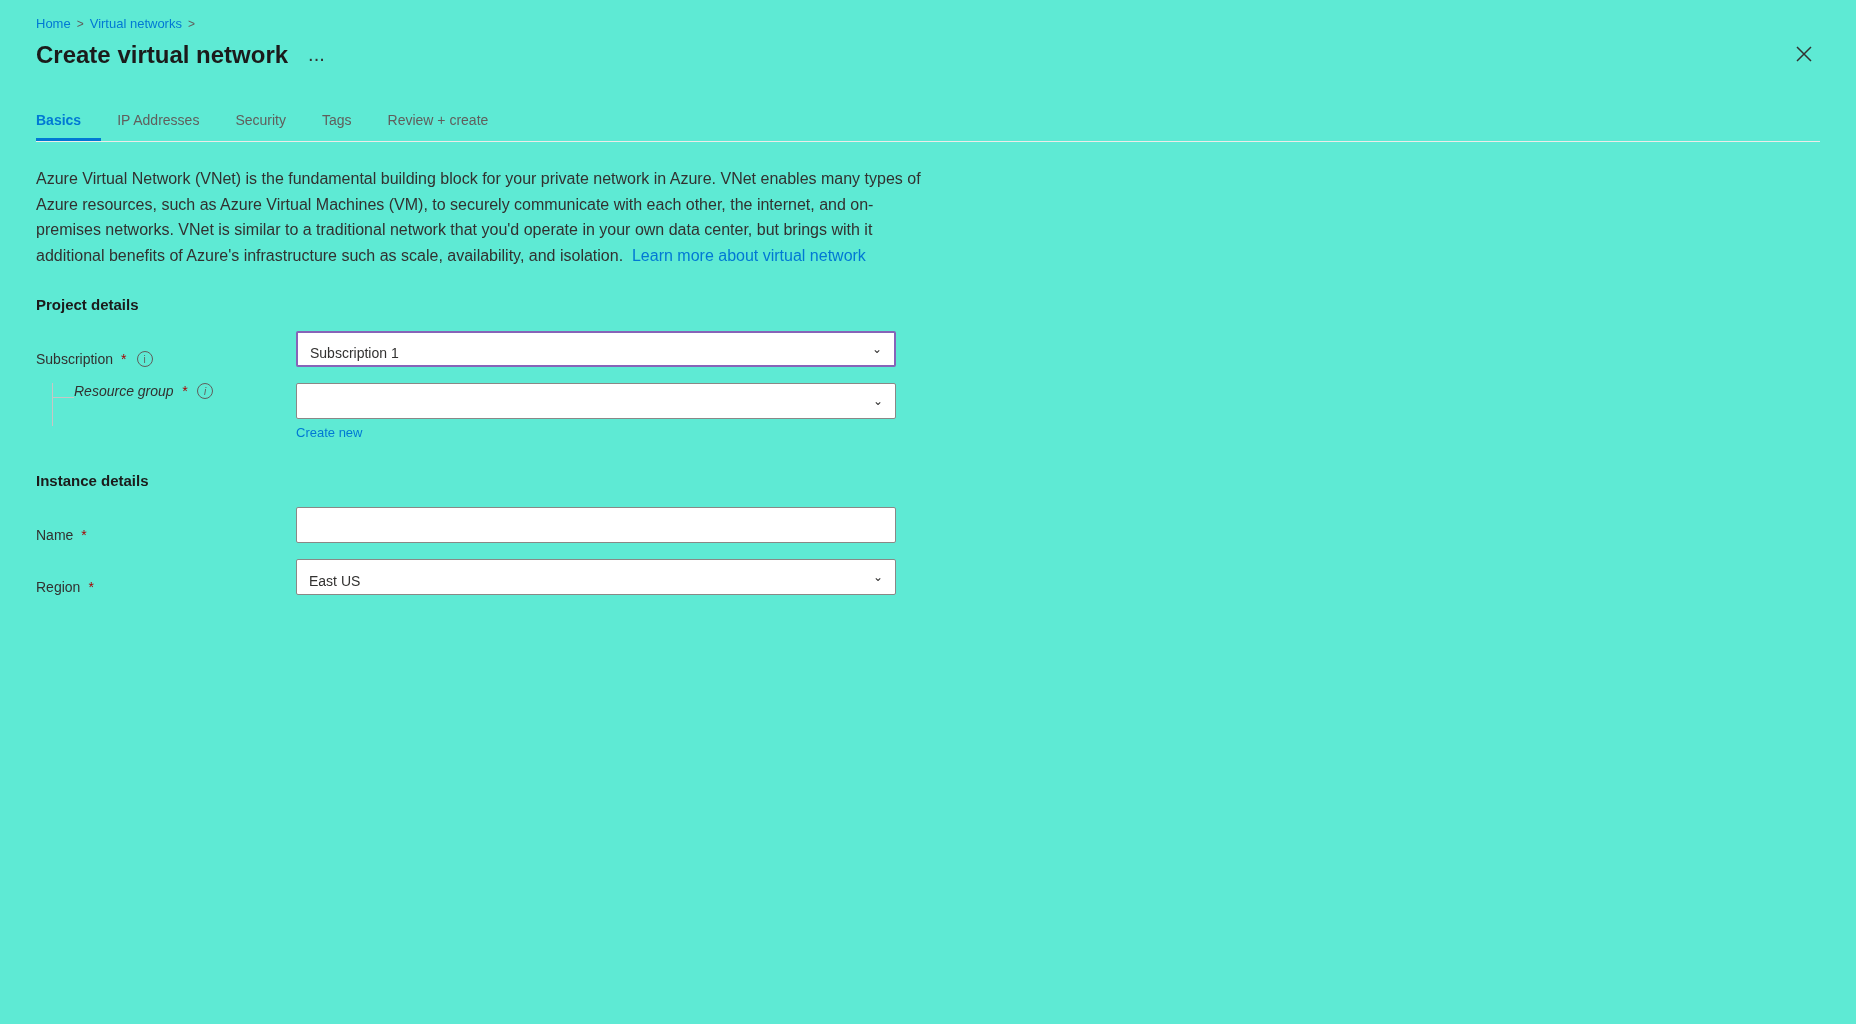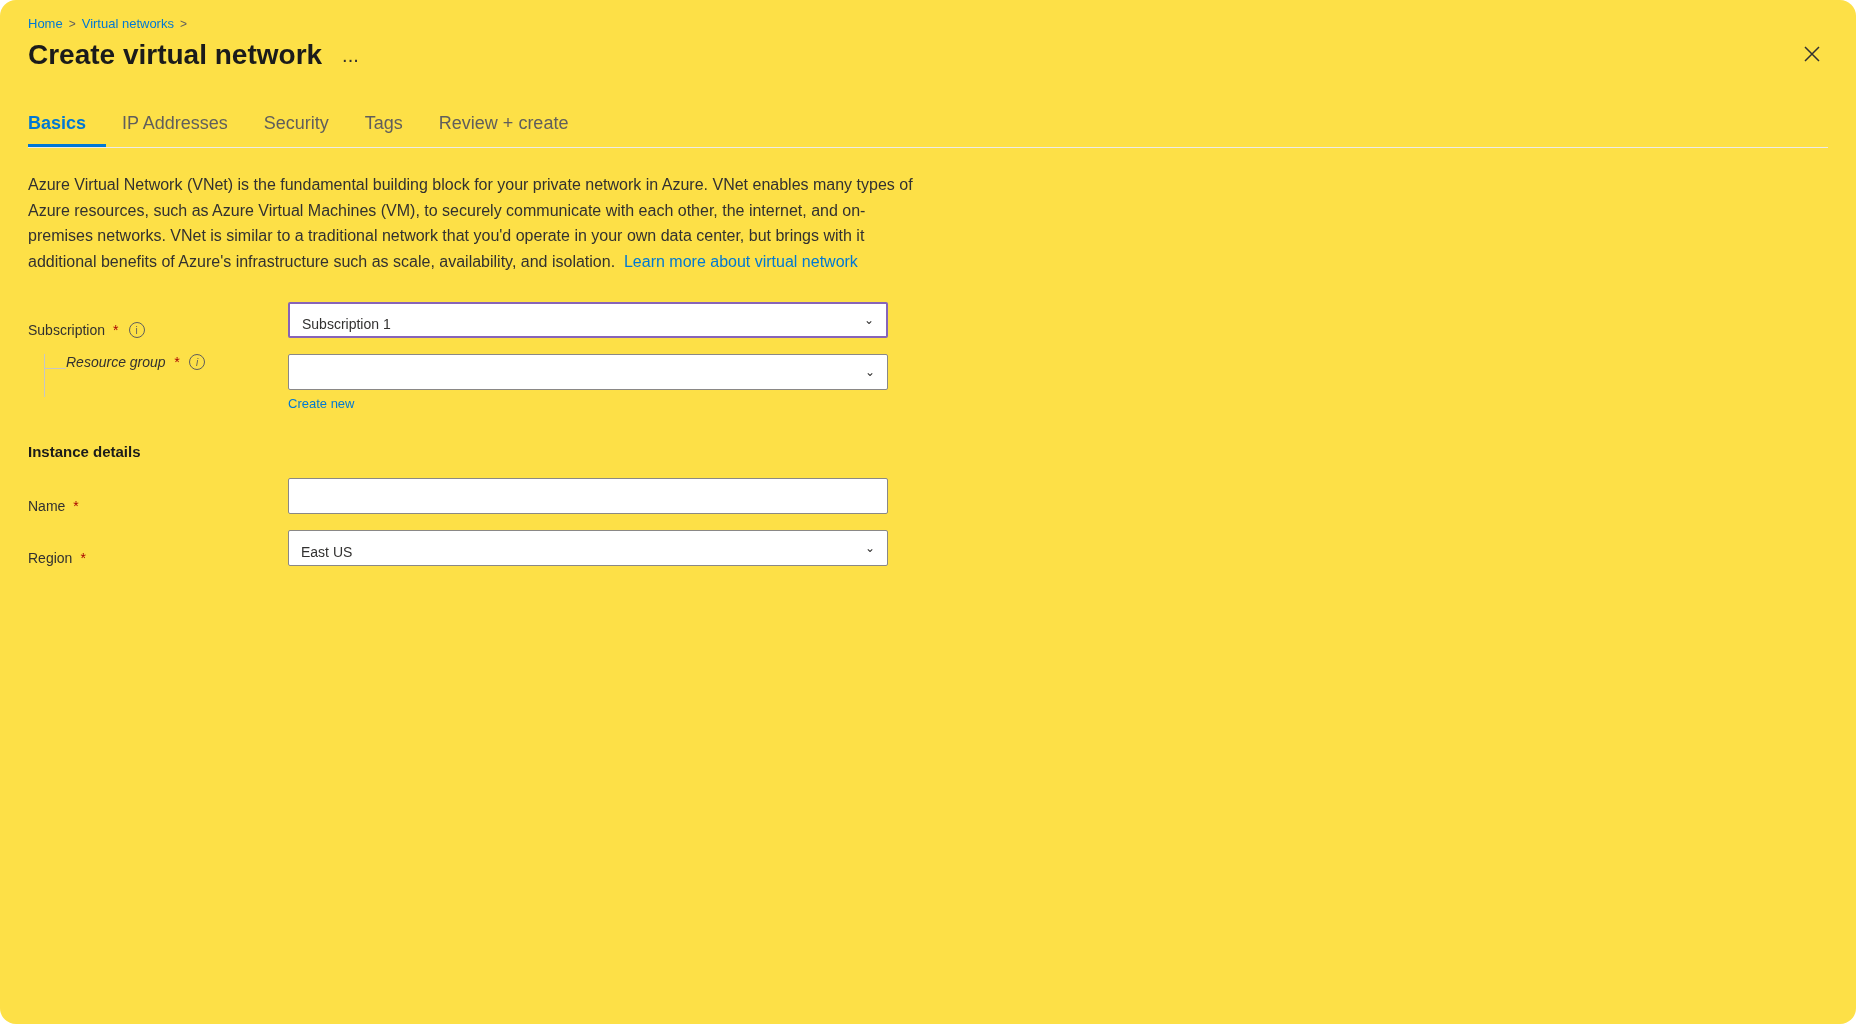--- a/index.html
+++ b/index.html
@@ -6,24 +6,23 @@
     body {
       font-family: 'Segoe UI', -apple-system, BlinkMacSystemFont, sans-serif;
       font-size: 14px;
       color: #323130;
       background: #ffffff;
     }
 
     .page-container {
       max-width: 1856px;
       min-height: 1024px;
-      background: #fde047;
-      padding: 16px 28px;
+      background: #5eead4;
+      padding: 16px 36px;
       position: relative;
-      border-radius: 16px;
     }
 
     
     .breadcrumb {
       display: flex;
       align-items: center;
       gap: 6px;
       font-size: 13px;
       margin-bottom: 8px;
     }
@@ -42,21 +41,21 @@
       align-items: center;
       justify-content: space-between;
       margin-bottom: 32px;
     }
     .page-header-left {
       display: flex;
       align-items: center;
       gap: 12px;
     }
     .page-title {
-      font-size: 28px;
+      font-size: 24px;
       font-weight: 600;
       color: #1b1b1b;
     }
     .ellipsis-btn {
       background: none;
       border: none;
       cursor: pointer;
       font-size: 20px;
       color: #323130;
       padding: 4px 8px;
@@ -76,21 +75,21 @@
     .tabs-container {
       display: flex;
       align-items: flex-end;
       border-bottom: 1px solid #edebe9;
       margin-bottom: 24px;
       gap: 0;
     }
     .tab {
       padding: 10px 20px 10px 0;
       margin-right: 16px;
-      font-size: 18px;
+      font-size: 14px;
       color: #605e5c;
       cursor: pointer;
       border-bottom: 3px solid transparent;
       white-space: nowrap;
       background: none;
       border-top: none;
       border-left: none;
       border-right: none;
     }
     .tab.active {
@@ -259,20 +258,21 @@
     <button class="tab">Tags</button>
     <button class="tab">Review + create</button>
   </div>
 
   <p class="description-text">
     <span>Azure Virtual Network (VNet) is the fundamental building block for your private network in Azure. VNet enables many types of Azure resources, such as Azure Virtual Machines (VM), to securely communicate with each other, the internet, and on-premises networks. VNet is similar to a traditional network that you'd operate in your own data center, but brings with it additional benefits of Azure's infrastructure such as scale, availability, and isolation.</span>
     &nbsp;<a href="#">Learn more about virtual network</a>
   </p>
 
   <div class="form-section">
+    <div class="section-header">Project details</div>
 
     <div class="form-row">
       <div class="form-label-col">
         <span class="form-label">Subscription</span>
         <span class="required-star">*</span>
         <span class="info-icon" title="Subscription information">i</span>
       </div>
       <div class="form-control-col">
         <div class="dropdown active-border">
           <span class="dropdown-value">Subscription 1</span>

